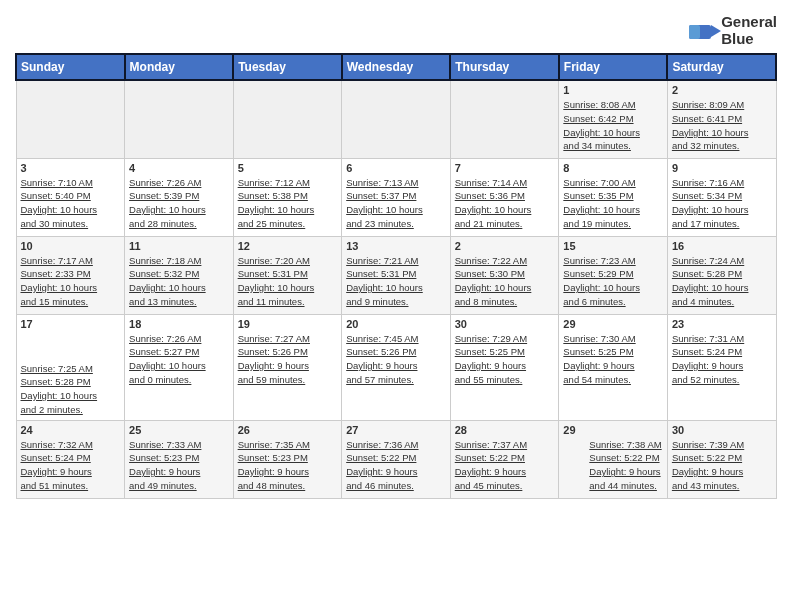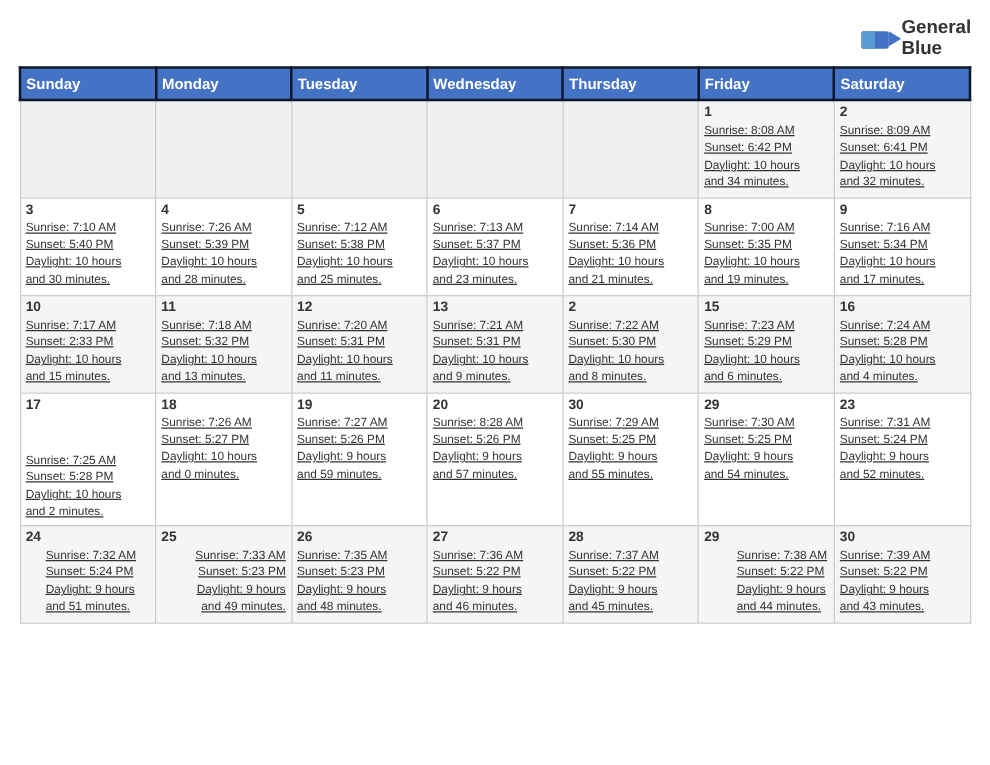--- a/index.html
+++ b/index.html
@@ -264,21 +264,21 @@
         </td>
         <td>
           <span class="day-num">19</span>
           <div class="day-info" style="white-space: pre-line;">Sunrise: 7:27 AM
 Sunset: 5:26 PM
 Daylight: 9 hours
 and 59 minutes.</div>
         </td>
         <td>
           <span class="day-num">20</span>
-          <div class="day-info" style="white-space: pre-line;">Sunrise: 8:28 AM
+          <div class="day-info" style="white-space: pre-line;">Sunrise: 7:45 AM
 Sunset: 5:26 PM
 Daylight: 9 hours
 and 57 minutes.</div>
         </td>
         <td>
           <span class="day-num">30</span>
           <div class="day-info" style="white-space: pre-line;">Sunrise: 7:29 AM
 Sunset: 5:25 PM
 Daylight: 9 hours
 and 55 minutes.</div>
@@ -294,28 +294,28 @@
           <span class="day-num">23</span>
           <div class="day-info" style="white-space: pre-line;">Sunrise: 7:31 AM
 Sunset: 5:24 PM
 Daylight: 9 hours
 and 52 minutes.</div>
         </td>
       </tr>
       <tr>
         <td>
           <span class="day-num">24</span>
-          <div class="day-info" style="white-space: pre-line; margin-left: 16px;">Sunrise: 7:32 AM
+          <div class="day-info" style="white-space: pre-line;">Sunrise: 7:32 AM
 Sunset: 5:24 PM
 Daylight: 9 hours
 and 51 minutes.</div>
         </td>
         <td>
           <span class="day-num">25</span>
-          <div class="day-info" style="white-space: pre-line; text-align: right;">Sunrise: 7:33 AM
+          <div class="day-info" style="white-space: pre-line;">Sunrise: 7:33 AM
 Sunset: 5:23 PM
 Daylight: 9 hours
 and 49 minutes.</div>
         </td>
         <td>
           <span class="day-num">26</span>
           <div class="day-info" style="white-space: pre-line;">Sunrise: 7:35 AM
 Sunset: 5:23 PM
 Daylight: 9 hours
 and 48 minutes.</div>

